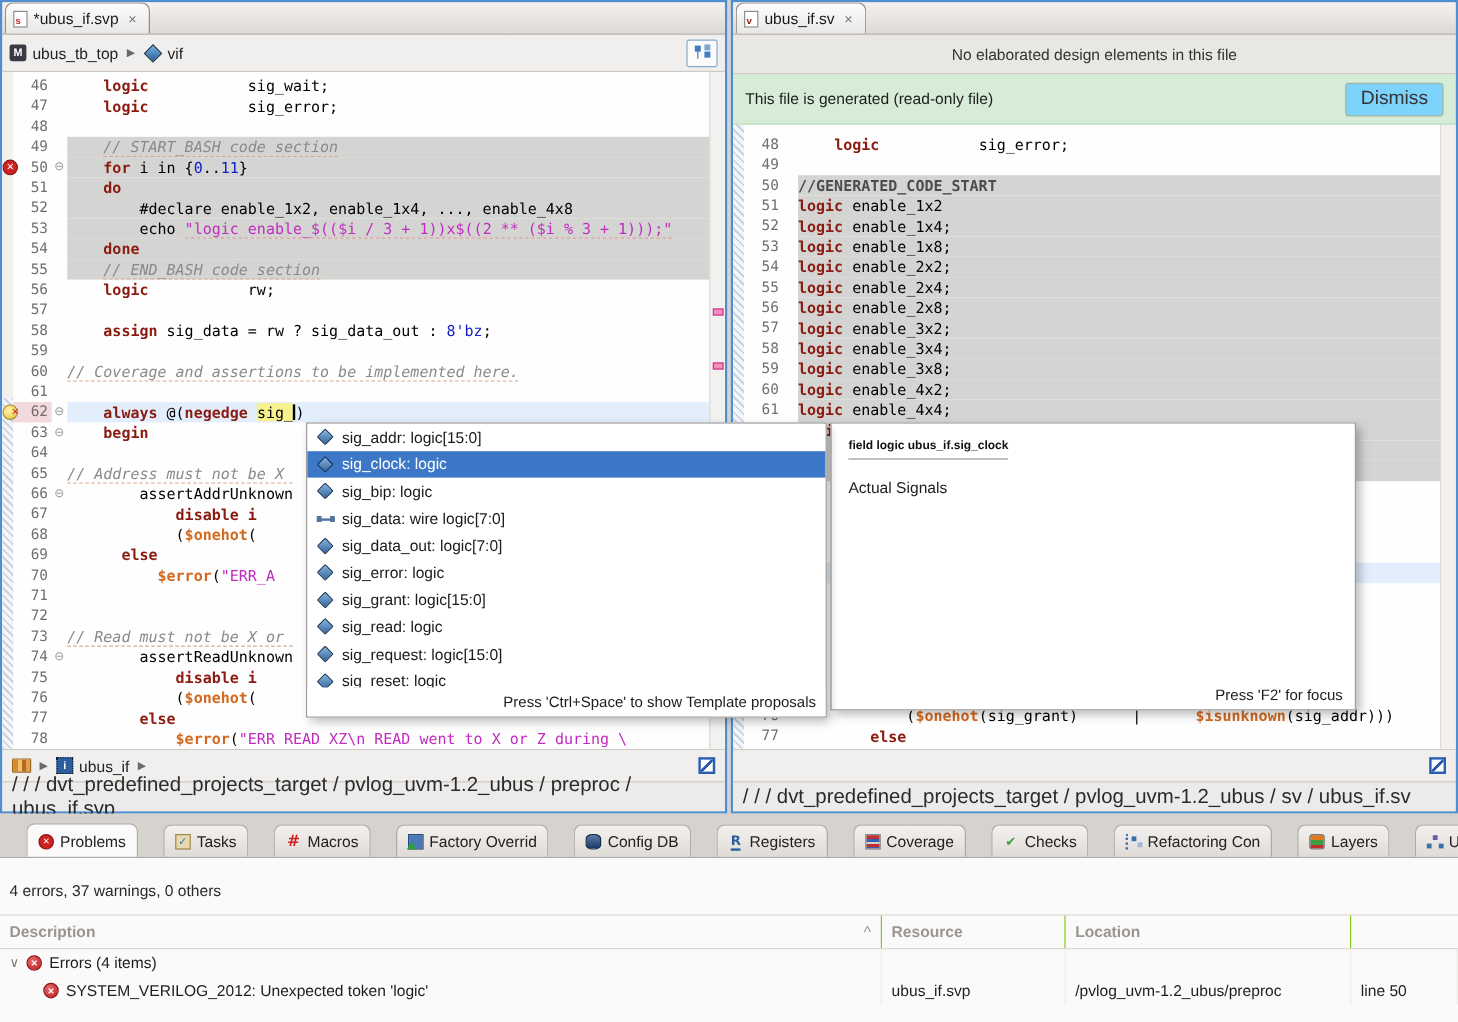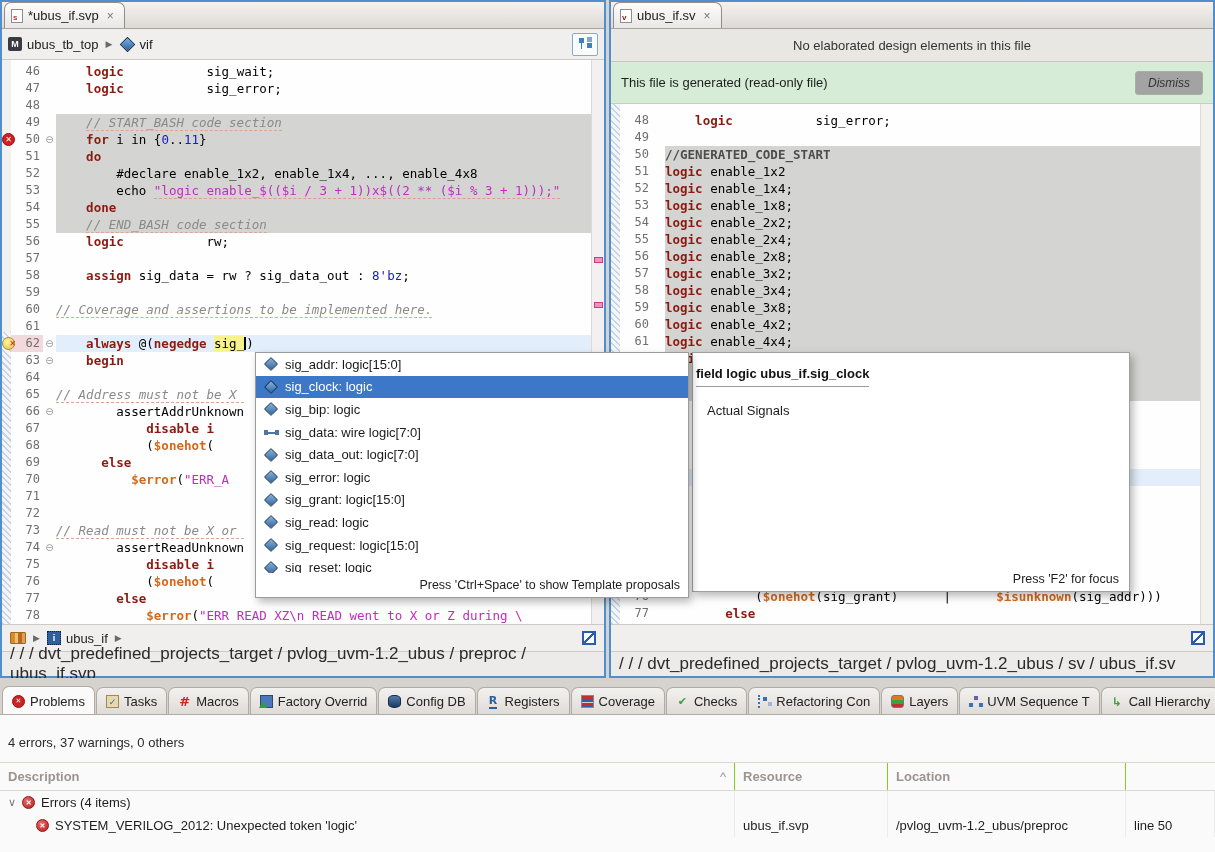--- a/index.html
+++ b/index.html
@@ -25,21 +25,21 @@
   .crumb-item { display:flex; align-items:center; gap:5px; }
   .micon { width:14px; height:14px; background:#3a3a44; color:#fff; font-size:9px; font-weight:bold; display:inline-flex; align-items:center; justify-content:center; border-radius:2px; }
   .dicon { width:11px; height:11px; transform:rotate(45deg); background:linear-gradient(135deg,#79b2e2,#2b5f9e); border:1px solid #17324f; margin:0 2px; }
   .sep { color:#6a6a6a; font-size:9px; }
   .crumb-btn { margin-left:auto; width:26px; height:23px; border:1px solid #86aacd; background:#fbfbfb; border-radius:2px; position:relative; }
   .crumb-btn::before { content:""; position:absolute; left:6px; top:4px; width:5px; height:5px; background:#3f7ec0; box-shadow:8px 5px 0 #3f7ec0, 8px -1px 0 #7fa8cf; }
   .crumb-btn::after { content:""; position:absolute; left:8px; top:6px; width:1px; height:9px; background:#3f7ec0; }
 
   .notice { height:33px; background:#e9e7e4; border-bottom:1px solid #c9c5c1; display:flex; align-items:center; justify-content:center; color:#333; flex:none; }
   .banner { height:42px; background:#d7ecd7; border-bottom:1px solid #b9d6b9; display:flex; align-items:center; padding:0 10px; color:#1d1d1d; flex:none; }
-  .banner .btn { margin-left:auto; border:1px solid #9fb6a0; background:#a3a3a3; border-radius:3px; padding:4px 12px; font-size:12px; color:#333;font-style:italic; }
+  .banner .btn { margin-left:auto; border:1px solid #9fb6a0; background:#7dd3fc; border-radius:3px; padding:4px 12px; font-size:16px; color:#333; }
 
   .editor { position:relative; flex:1; background:#fffefe; overflow:hidden; font-family:"DejaVu Sans Mono", monospace; font-size:12.5px; }
   .ruler { position:absolute; left:0; top:0; bottom:0; width:9px; background:#f2f1ef; }
   .hatch { position:absolute; left:0; width:9px; background:repeating-linear-gradient(45deg,#c7d3e4 0 1.5px,#f3f5f8 1.5px 4.5px); }
   .ov { position:absolute; right:0; top:0; bottom:0; width:13px; background:#f2f1ef; border-left:1px solid #ddd9d5; }
   .ovmark { position:absolute; left:2px; width:9px; height:6px; background:#f48fc0; border:1px solid #cf3a86; }
   .rows { position:absolute; left:0; right:13px; top:3px; }
   .row { display:flex; height:17px; line-height:17px; }
   .gut { width:54px; padding-left:9px; flex:none; display:flex; position:relative; }
   .num { flex:1; text-align:right; color:#6f6f6f; padding-right:3px; font-size:12px; }
@@ -66,21 +66,21 @@
 
   .bcrumb { height:27px; border-top:1px solid #cdc9c5; background:#f1efed; display:flex; align-items:center; gap:7px; padding:0 8px; flex:none; }
   .books { width:16px; height:12px; background:linear-gradient(90deg,#d88b2c 0 4px,#f0c070 4px 7px,#b86820 7px 11px,#e0a050 11px 16px); border:1px solid #9a6a20; border-radius:1px; }
   .iicon { width:14px; height:14px; background:#2d5f9e; color:#fff; font-size:9px; font-weight:bold; display:inline-flex; align-items:center; justify-content:center; border:1px dotted #14203a; }
   .maxbtn { margin-left:auto; width:14px; height:14px; border:2px solid #2a5db0; background:linear-gradient(135deg,#fff 42%,#2a5db0 42%,#2a5db0 58%,#fff 58%); }
   .pathbar { height:25px; border-top:1px solid #cdc9c5; background:#edebe9; display:flex; align-items:center; padding:0 8px; color:#2a2a2a; font-size:17px; flex:none; }
 
   
   .bottom { position:absolute; left:0; top:678px; width:1215px; height:174px; background:#d6d2ce; }
   .btabs { position:absolute; left:0; top:8px; height:29px; display:flex; align-items:flex-end; padding-left:2px; gap:1px; width:100%; }
-  .btab { height:28px; display:flex; align-items:center; gap:5px; padding:0 9px; border:1px solid #b1aba5; border-bottom:none; border-radius:7px 7px 0 0; background:linear-gradient(#f3f1ef,#dedad6); color:#222; white-space:nowrap; font-size:13px; }
+  .btab { height:28px; display:flex; align-items:center; gap:5px; padding:0 9px; border:1px solid #b1aba5; border-bottom:none; border-radius:7px 7px 0 0; background:linear-gradient(#f3f1ef,#dedad6); color:#222; white-space:nowrap; font-size:13px;margin-left:20px; }
   .btab.active { background:#fbfafa; height:29px; }
   .ticon { width:13px; height:13px; flex:none; position:relative; font-family:"DejaVu Sans", sans-serif; display:inline-flex; align-items:center; justify-content:center; font-size:11px; }
   .ti-problems { background:#cc2222; border-radius:50%; color:#fff; font-size:7px; font-weight:bold; border:1px solid #8e1515; }
   .ti-problems::before { content:"✕"; }
   .ti-tasks { background:#e8d8b0; border:1px solid #a08850; color:#2a6fb0; font-size:9px; font-weight:bold; }
   .ti-tasks::before { content:"✓"; }
   .ti-macros { color:#cc2222; font-weight:bold; font-size:13px; }
   .ti-macros::before { content:"#"; }
   .ti-factory { background:linear-gradient(180deg,#4a78b8 0 100%); border:1px solid #2a4a78; }
   .ti-factory::before { content:""; position:absolute; left:-2px; bottom:-1px; border-left:4px solid transparent; border-right:4px solid transparent; border-bottom:7px solid #2f9e3f; }
@@ -115,21 +115,21 @@
   .ac-list { flex:1; overflow:hidden; }
   .ac-item { height:22.6px; display:flex; align-items:center; padding-left:7px; color:#1a1a1a; font-size:13px; }
   .ac-item.selected { background:#3d78c8; color:#fff; }
   .i-field { width:10px; height:10px; transform:rotate(45deg); background:linear-gradient(135deg,#85b4de,#35659f); border:1px solid #1d3a5c; border-radius:1px; margin:0 9px 0 3px; flex:none; }
   .i-net { width:15px; height:5px; position:relative; margin:0 6px 0 1px; flex:none; }
   .i-net::before { content:""; position:absolute; left:0; right:0; top:2px; height:2px; background:#53749c; }
   .i-net::after { content:""; position:absolute; width:4px; height:5px; background:#53749c; left:0; top:0; box-shadow:11px 0 0 #53749c; }
   .ac-footer { height:24px; display:flex; align-items:center; justify-content:flex-end; padding-right:8px; color:#1d1d1d; font-size:12.5px; background:#fff; }
 
   .tip { position:absolute; left:692px; top:352px; width:438px; height:240px; background:#fff; border:1px solid #9f9f9f; box-shadow:3px 4px 8px rgba(0,0,0,0.28); z-index:29; }
-  .tip-title { display:inline-block; margin:13px 0 0 3px; font-weight:bold; font-size:13px; color:#111; border-bottom:1px solid #999; padding-bottom:5px; }
+  .tip-title { display:inline-block; margin:13px 0 0 14px; font-weight:bold; font-size:10px; color:#111; border-bottom:1px solid #999; padding-bottom:5px; }
   .tip-body { margin:16px 0 0 14px; color:#1d1d1d; }
   .tip-footer { position:absolute; right:10px; bottom:5px; color:#1d1d1d; font-size:12.5px; }
 </style>
 </head>
 <body>
 
 <div class="app">
 
   <div class="editors">
 

